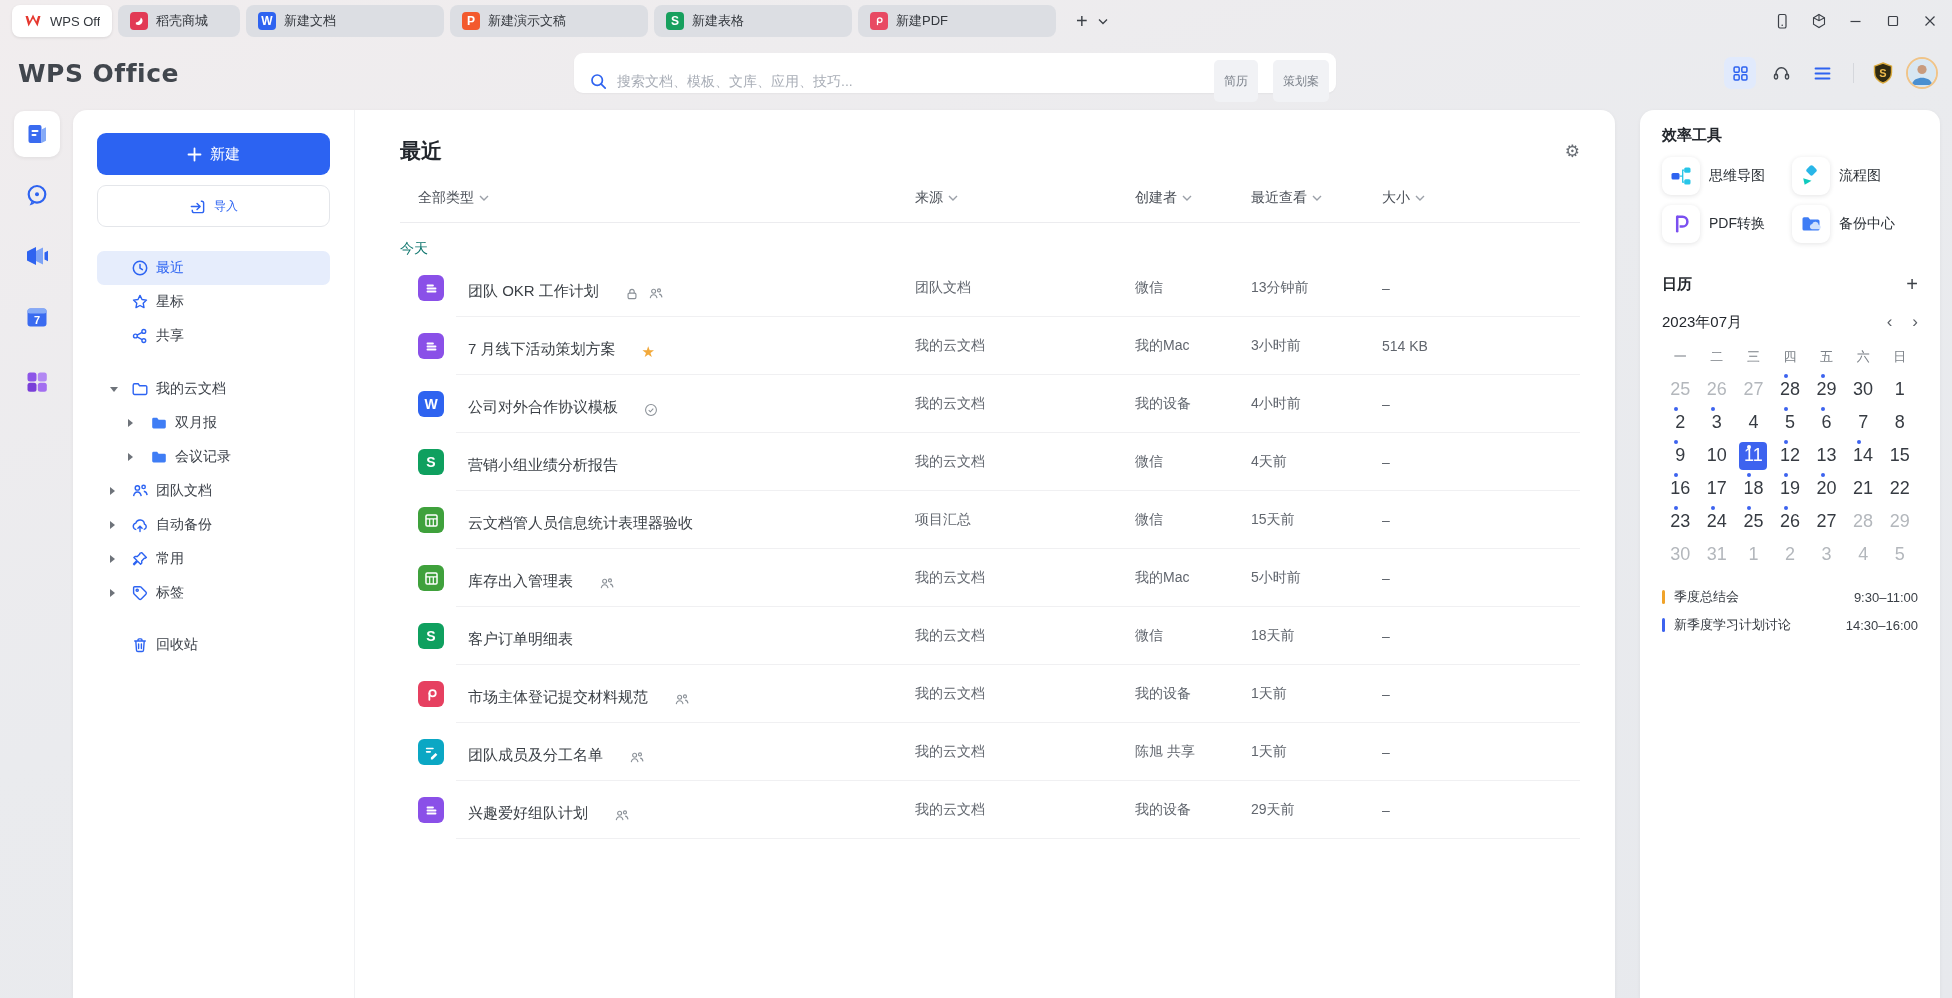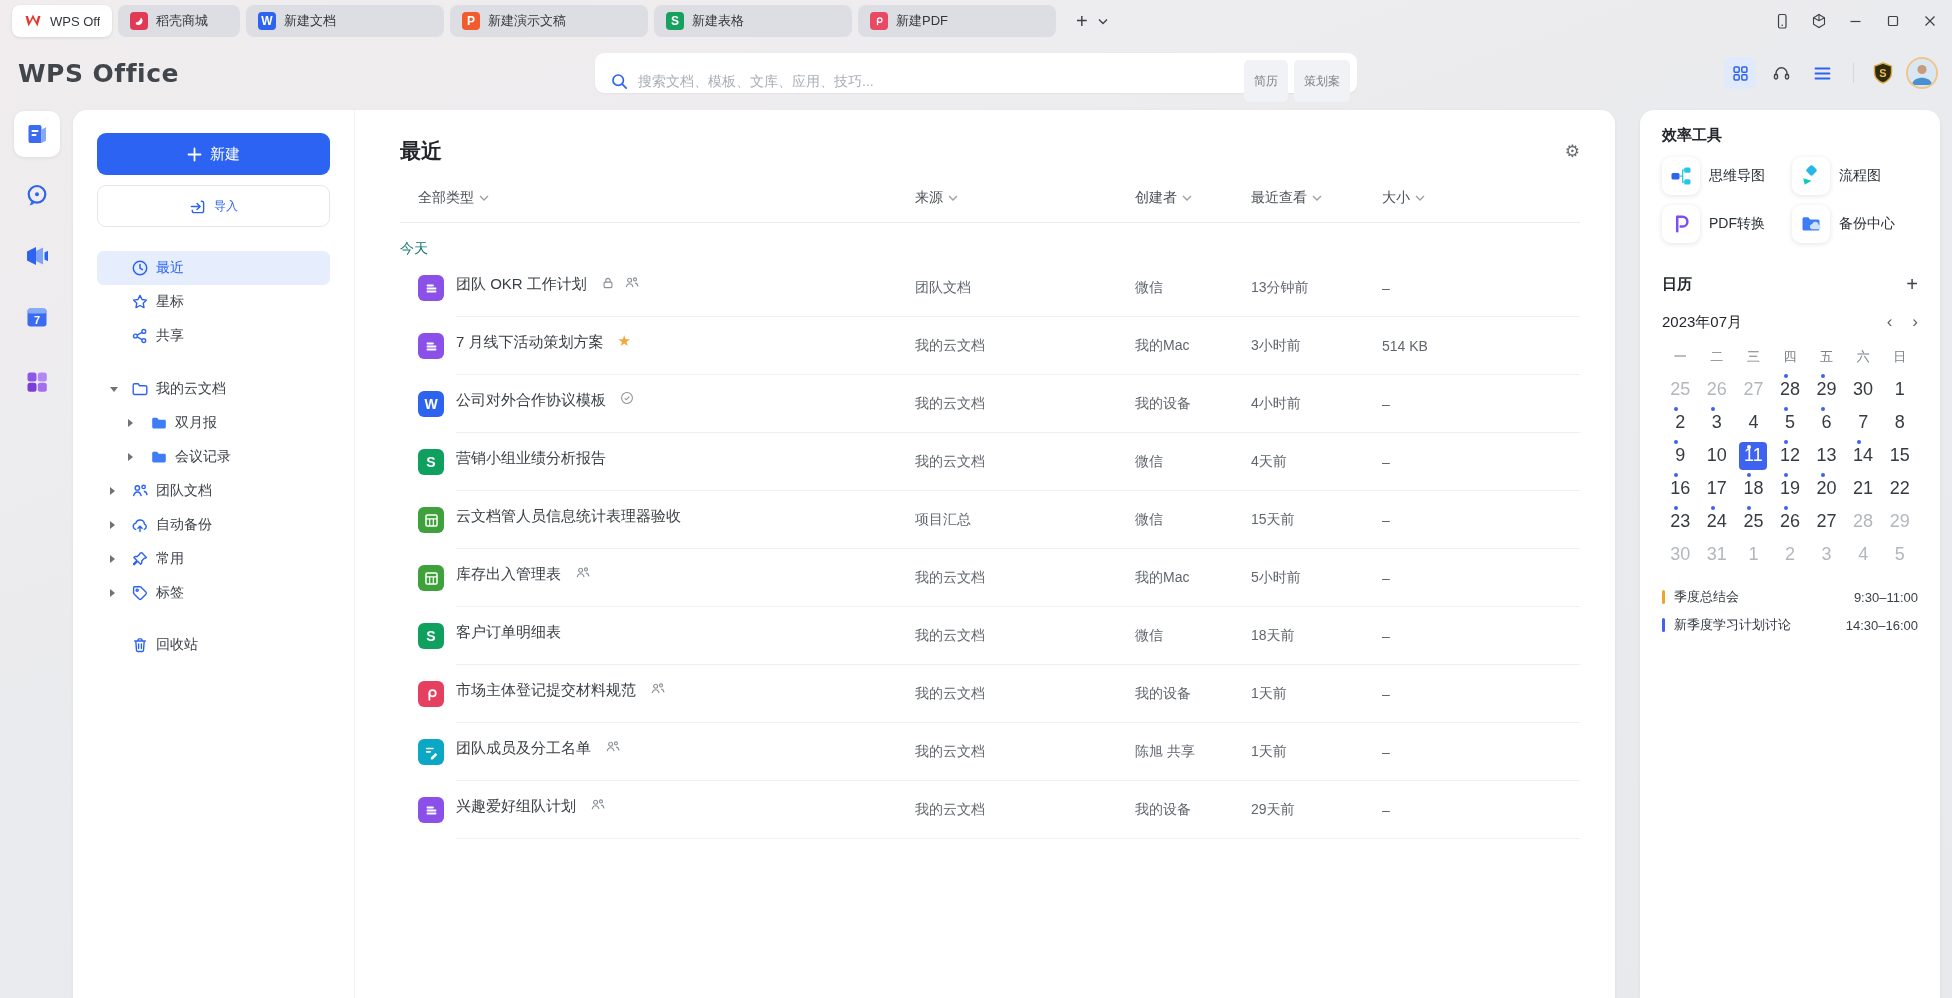--- a/index.html
+++ b/index.html
@@ -19,26 +19,26 @@
   .tab-label{white-space:nowrap;overflow:hidden;}
   .tb-plus{font-size:20px;color:#3c4047;margin:0 2px 0 14px;font-weight:400;}
   .tb-caret{margin-left:8px;display:flex;}
   .win-controls{position:absolute;right:4px;top:0;height:42px;display:flex;align-items:center;}
   .win-btn{width:37px;height:42px;display:flex;align-items:center;justify-content:center;color:#3c4047;}
 
   
   .header{height:62px;position:relative;}
   .logo{position:absolute;left:18px;top:17px;font-size:25px;font-weight:600;letter-spacing:.5px;color:#41464d;
         font-family:"DejaVu Sans","Liberation Sans",sans-serif;}
-  .searchbar{position:absolute;left:595px;top:11px;width:762px;height:40px;background:#fff;border-radius:9px;
+  .searchbar{position:absolute;left:574px;top:11px;width:762px;height:40px;background:#fff;border-radius:9px;
         display:flex;align-items:center;padding:16px 7px 0 16px;box-shadow:0 1px 2px rgba(0,0,0,.04);}
   .search-input{border:none;outline:none;flex:1;margin-left:10px;font-size:14px;color:#3c4149;background:transparent;}
   .search-input::placeholder{color:#a8adb6;}
   .search-tag{background:#f1f2f5;color:#7c828b;font-size:12px;height:42px;padding:0 10px;border-radius:5px;
-        display:flex;align-items:center;margin-left:6px;white-space:nowrap;cursor:default;}
+        display:flex;align-items:center;margin-left:15px;white-space:nowrap;cursor:default;}
   .header-right{position:absolute;right:14px;top:15px;display:flex;align-items:center;}
   .hbtn{width:32px;height:32px;border-radius:7px;display:flex;align-items:center;justify-content:center;margin-left:9px;}
   .hbtn.grid-bg{background:#e1eafc;}
   .hsep{width:1px;height:20px;background:#d5d7dc;margin:0 6px 0 15px;}
   .avatar{width:32px;height:32px;border-radius:50%;border:2px solid #f0c488;margin-left:9px;overflow:hidden;flex:none;}
 
   
   .app-body{display:flex;height:894px;}
   .rail{width:73px;flex:none;display:flex;flex-direction:column;align-items:center;padding-top:7px;}
   .rail-item{width:46px;height:46px;border-radius:10px;display:flex;align-items:center;justify-content:center;margin-bottom:15px;}
@@ -69,21 +69,21 @@
   .content-title-row{height:30px;display:flex;align-items:center;justify-content:space-between;}
   .content-title{font-size:21px;font-weight:700;color:#22262c;}
   .gear{font-size:17px;color:#676c73;cursor:default;}
   .grid-cols{display:grid;grid-template-columns:497px 220px 116px 131px 1fr;margin-left:18px;}
   .filter-row{margin-top:22px;height:20px;align-items:center;font-size:14px;color:#4b5058;}
   .filter-item{display:flex;align-items:center;gap:5px;cursor:default;}
   .h-divider{height:1px;background:#ececef;margin-top:14px;}
   .group-label{margin-top:16px;height:20px;font-size:14px;color:#0f766e;display:flex;align-items:center;}
   #file-list .file-row{height:58px;align-items:center;position:relative;font-size:14px;color:#61666e;}
   .file-row::after{content:"";position:absolute;left:38px;right:0;bottom:0;height:1px;background:#f0f0f2;}
-  .name-cell{display:flex;align-items:flex-start;gap:12px;font-size:15px;color:#3b4046;min-width:0;}
+  .name-cell{display:flex;align-items:flex-end;gap:24px;font-size:15px;color:#3b4046;min-width:0;}
   .fi{width:26px;height:26px;border-radius:6px;flex:none;display:flex;align-items:center;justify-content:center;
       color:#fff;font-weight:bold;font-size:14px;}
   .fi svg{width:17px;height:17px;}
   .file-name{white-space:nowrap;overflow:hidden;text-overflow:ellipsis;}
   .badges{display:flex;gap:9px;margin-left:2px;align-items:center;flex:none;}
   .bdg{display:flex;align-items:center;}
   .bdg-star{color:#f2a93b;font-size:15px;line-height:1;}
 
   
   .right-card{width:300px;flex:none;margin:6px 0 0 25px;background:#fff;border-radius:14px 14px 0 0;

